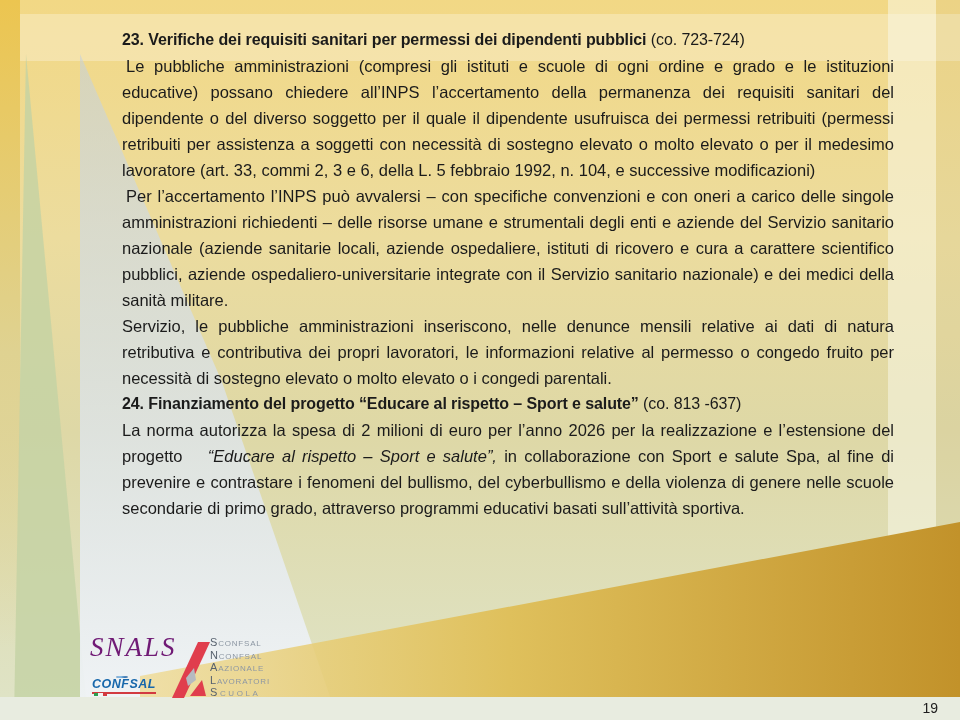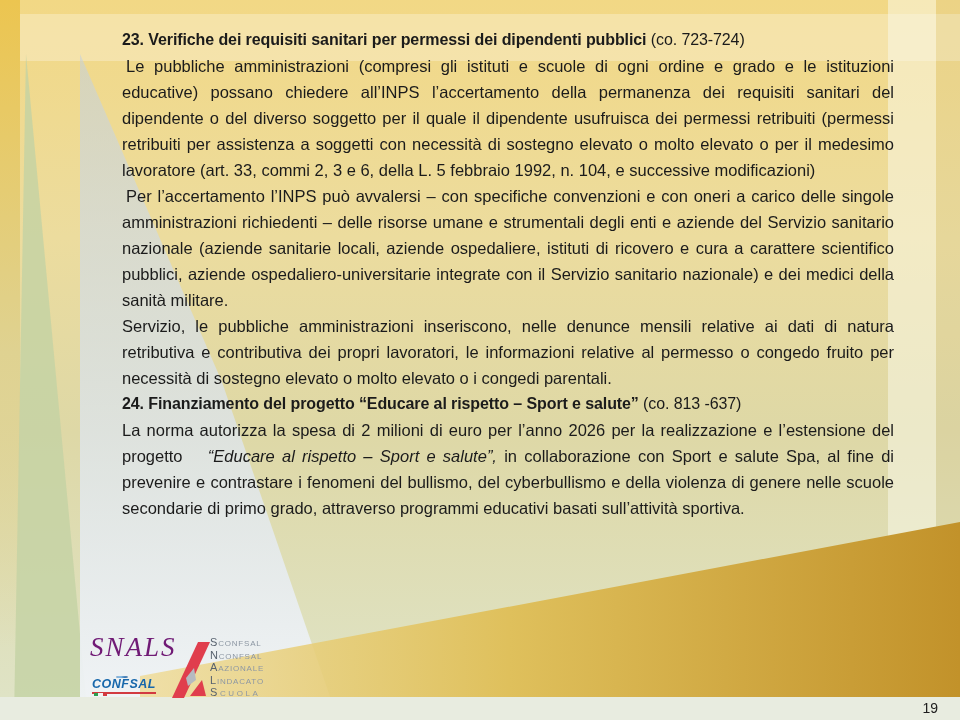--- a/index.html
+++ b/index.html
@@ -118,21 +118,21 @@
     <svg class="redmark" viewBox="0 0 48 62" width="48" height="62" aria-hidden="true">
       <polygon points="8,62 34,6 46,6 20,62" fill="#e03e4d"></polygon>
       <polygon points="22,42 30,32 32,44 24,50" fill="#b5bac1"></polygon>
       <polygon points="26,60 38,44 42,60" fill="#e03e4d"></polygon>
     </svg>
 
     <div class="logo-words">
       <div class="lw"><span class="ini">S</span><span>CONFSAL</span></div>
       <div class="lw"><span class="ini">N</span><span>CONFSAL</span></div>
       <div class="lw"><span class="ini">A</span><span>AZIONALE</span></div>
-      <div class="lw"><span class="ini">L</span><span>INDACATO</span></div>
+      <div class="lw"><span class="ini">L</span><span>AVORATORI</span></div>
       <div class="lw"><span class="ini">S</span><span>CUOLA</span></div>
     </div>
   </div>
 
   <div class="footer">
     <span class="page-num">19</span>
   </div>
 
 </div>
 

